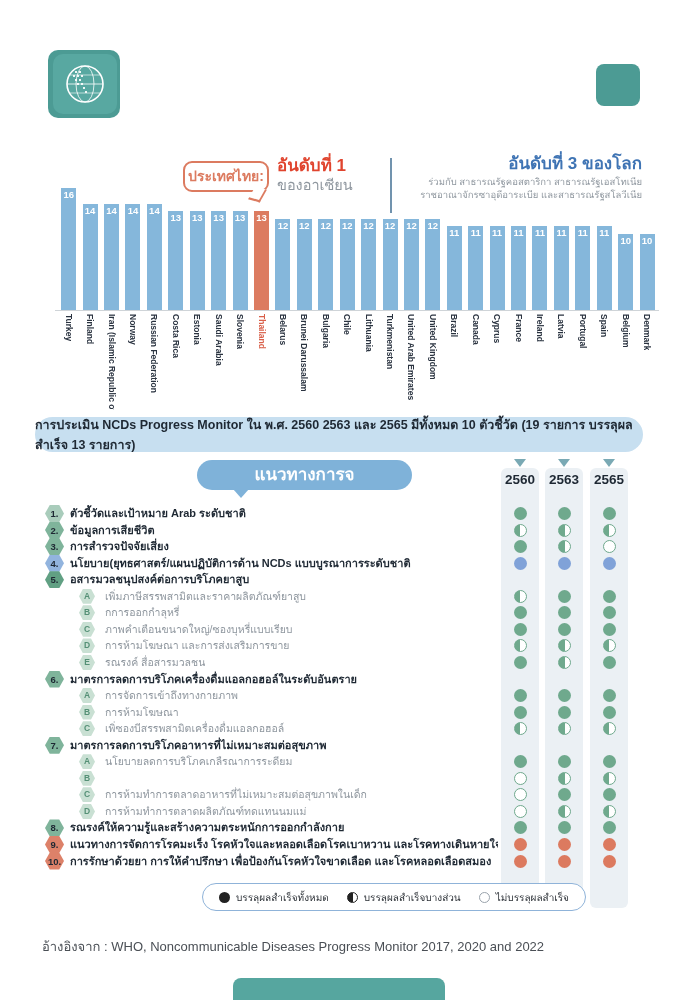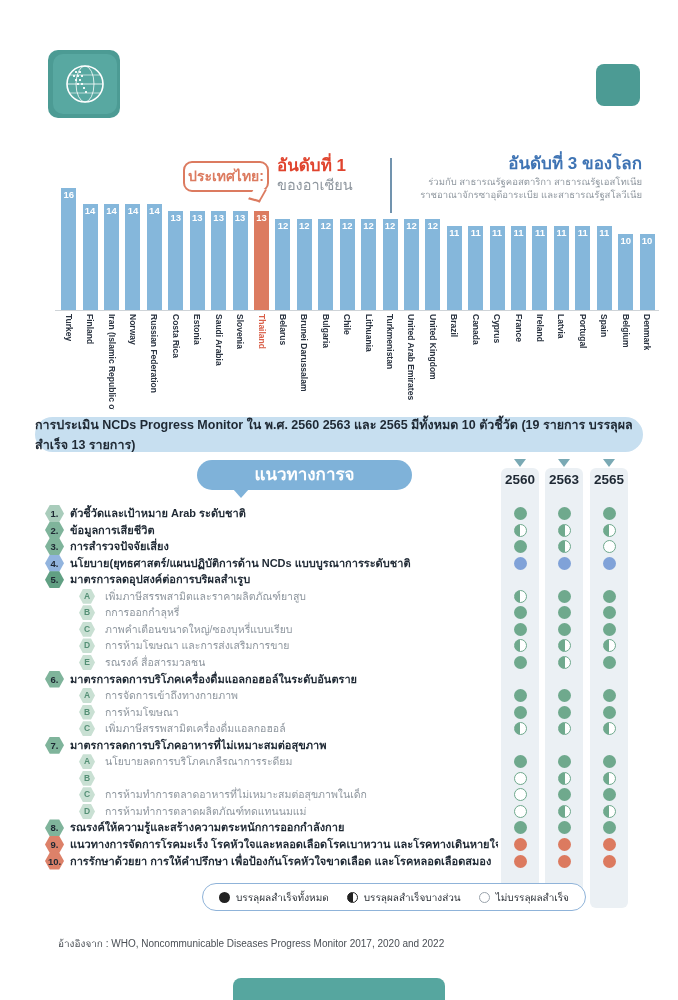--- a/index.html
+++ b/index.html
@@ -62,21 +62,21 @@
   .dot{position:absolute;width:13px;height:13px;border-radius:50%;box-sizing:border-box;z-index:3;}
   
   .legend{position:absolute;left:202px;top:883px;height:26px;border:1.5px solid #8fb3d9;border-radius:14px;
           display:flex;align-items:center;gap:18px;padding:0 16px;background:#fff;z-index:4;}
   .lg-item{display:flex;align-items:center;gap:6px;font-size:10px;color:#2a2f35;}
   .lg-sym{width:11px;height:11px;border-radius:50%;box-sizing:border-box;}
   .lg-full{background:#222;}
   .lg-half{background:linear-gradient(90deg,#222 0 50%,#fff 50%);border:1.5px solid #222;}
   .lg-empty{background:#fff;border:1.5px solid #9aa3ac;}
   
-  .footer{position:absolute;left:58px;top:936px;font-size:10px;color:#4a4f55;}
+  .footer{position:absolute;left:42px;top:936px;font-size:13px;color:#4a4f55;}
   .bottom-tab{position:absolute;left:233px;top:978px;width:212px;height:22px;background:#56a69f;border-radius:8px 8px 0 0;}
 </style>
 </head>
 <body>
 
 <div class="page">
 
   <div class="hdr-back-left"></div>
   <div class="hdr-icon">
     <svg width="46" height="46" viewBox="0 0 46 46">
@@ -384,21 +384,21 @@
       <div class="dot" style="left: 602.5px; top: 540.1px; background: rgb(255, 255, 255); border: 1.5px solid rgb(111, 169, 141);"></div>
       <div class="ind-row" style="top: 554.65px;">
         <div class="hex main" style="background: rgb(146, 180, 222);">4.</div>
         <div class="ind-lbl main">นโยบาย(ยุทธศาสตร์/แผนปฏิบัติการด้าน NCDs แบบบูรณาการระดับชาติ</div>
       </div>
       <div class="dot" style="left: 513.5px; top: 556.65px; background: rgb(128, 162, 216);"></div>
       <div class="dot" style="left: 557.5px; top: 556.65px; background: rgb(128, 162, 216);"></div>
       <div class="dot" style="left: 602.5px; top: 556.65px; background: rgb(128, 162, 216);"></div>
       <div class="ind-row" style="top: 571.2px;">
         <div class="hex main" style="background: rgb(97, 160, 131);">5.</div>
-        <div class="ind-lbl main">มาตรการลดอุปสงค์ต่อการบริผลสำเรูบ</div>
+        <div class="ind-lbl main">อสารมวลชนุปสงค์ต่อการบริโภคยาสูบ</div>
       </div>
       <div class="ind-row" style="top: 587.75px;">
         <div class="hex sub">A</div>
         <div class="ind-lbl sub">เพิ่มภาษีสรรพสามิตและราคาผลิตภัณฑ์ยาสูบ</div>
       </div>
       <div class="dot" style="left: 513.5px; top: 589.75px; background: linear-gradient(90deg, rgb(111, 169, 141) 0px, rgb(111, 169, 141) 50%, rgb(255, 255, 255) 50%); border: 1.5px solid rgb(111, 169, 141);"></div>
       <div class="dot" style="left: 557.5px; top: 589.75px; background: rgb(111, 169, 141);"></div>
       <div class="dot" style="left: 602.5px; top: 589.75px; background: rgb(111, 169, 141);"></div>
       <div class="ind-row" style="top: 604.3px;">
         <div class="hex sub">B</div>
@@ -441,21 +441,21 @@
       <div class="dot" style="left: 602.5px; top: 689.05px; background: rgb(111, 169, 141);"></div>
       <div class="ind-row" style="top: 703.6px;">
         <div class="hex sub">B</div>
         <div class="ind-lbl sub">การห้ามโฆษณา</div>
       </div>
       <div class="dot" style="left: 513.5px; top: 705.6px; background: rgb(111, 169, 141);"></div>
       <div class="dot" style="left: 557.5px; top: 705.6px; background: rgb(111, 169, 141);"></div>
       <div class="dot" style="left: 602.5px; top: 705.6px; background: rgb(111, 169, 141);"></div>
       <div class="ind-row" style="top: 720.15px;">
         <div class="hex sub">C</div>
-        <div class="ind-lbl sub">เพิ่มภาษีสรรพสามิตเครื่องดื่มแอลกอฮอล์</div>
+        <div class="ind-lbl sub">เพิ่ซองบีสรรพสามิตเครื่องดื่มแอลกอฮอล์</div>
       </div>
       <div class="dot" style="left: 513.5px; top: 722.15px; background: linear-gradient(90deg, rgb(111, 169, 141) 0px, rgb(111, 169, 141) 50%, rgb(255, 255, 255) 50%); border: 1.5px solid rgb(111, 169, 141);"></div>
       <div class="dot" style="left: 557.5px; top: 722.15px; background: linear-gradient(90deg, rgb(111, 169, 141) 0px, rgb(111, 169, 141) 50%, rgb(255, 255, 255) 50%); border: 1.5px solid rgb(111, 169, 141);"></div>
       <div class="dot" style="left: 602.5px; top: 722.15px; background: linear-gradient(90deg, rgb(111, 169, 141) 0px, rgb(111, 169, 141) 50%, rgb(255, 255, 255) 50%); border: 1.5px solid rgb(111, 169, 141);"></div>
       <div class="ind-row" style="top: 736.7px;">
         <div class="hex main" style="background: rgb(127, 180, 155);">7.</div>
         <div class="ind-lbl main">มาตรการลดการบริโภคอาหารที่ไม่เหมาะสมต่อสุขภาพ</div>
       </div>
       <div class="ind-row" style="top: 753.25px;">
         <div class="hex sub">A</div>

